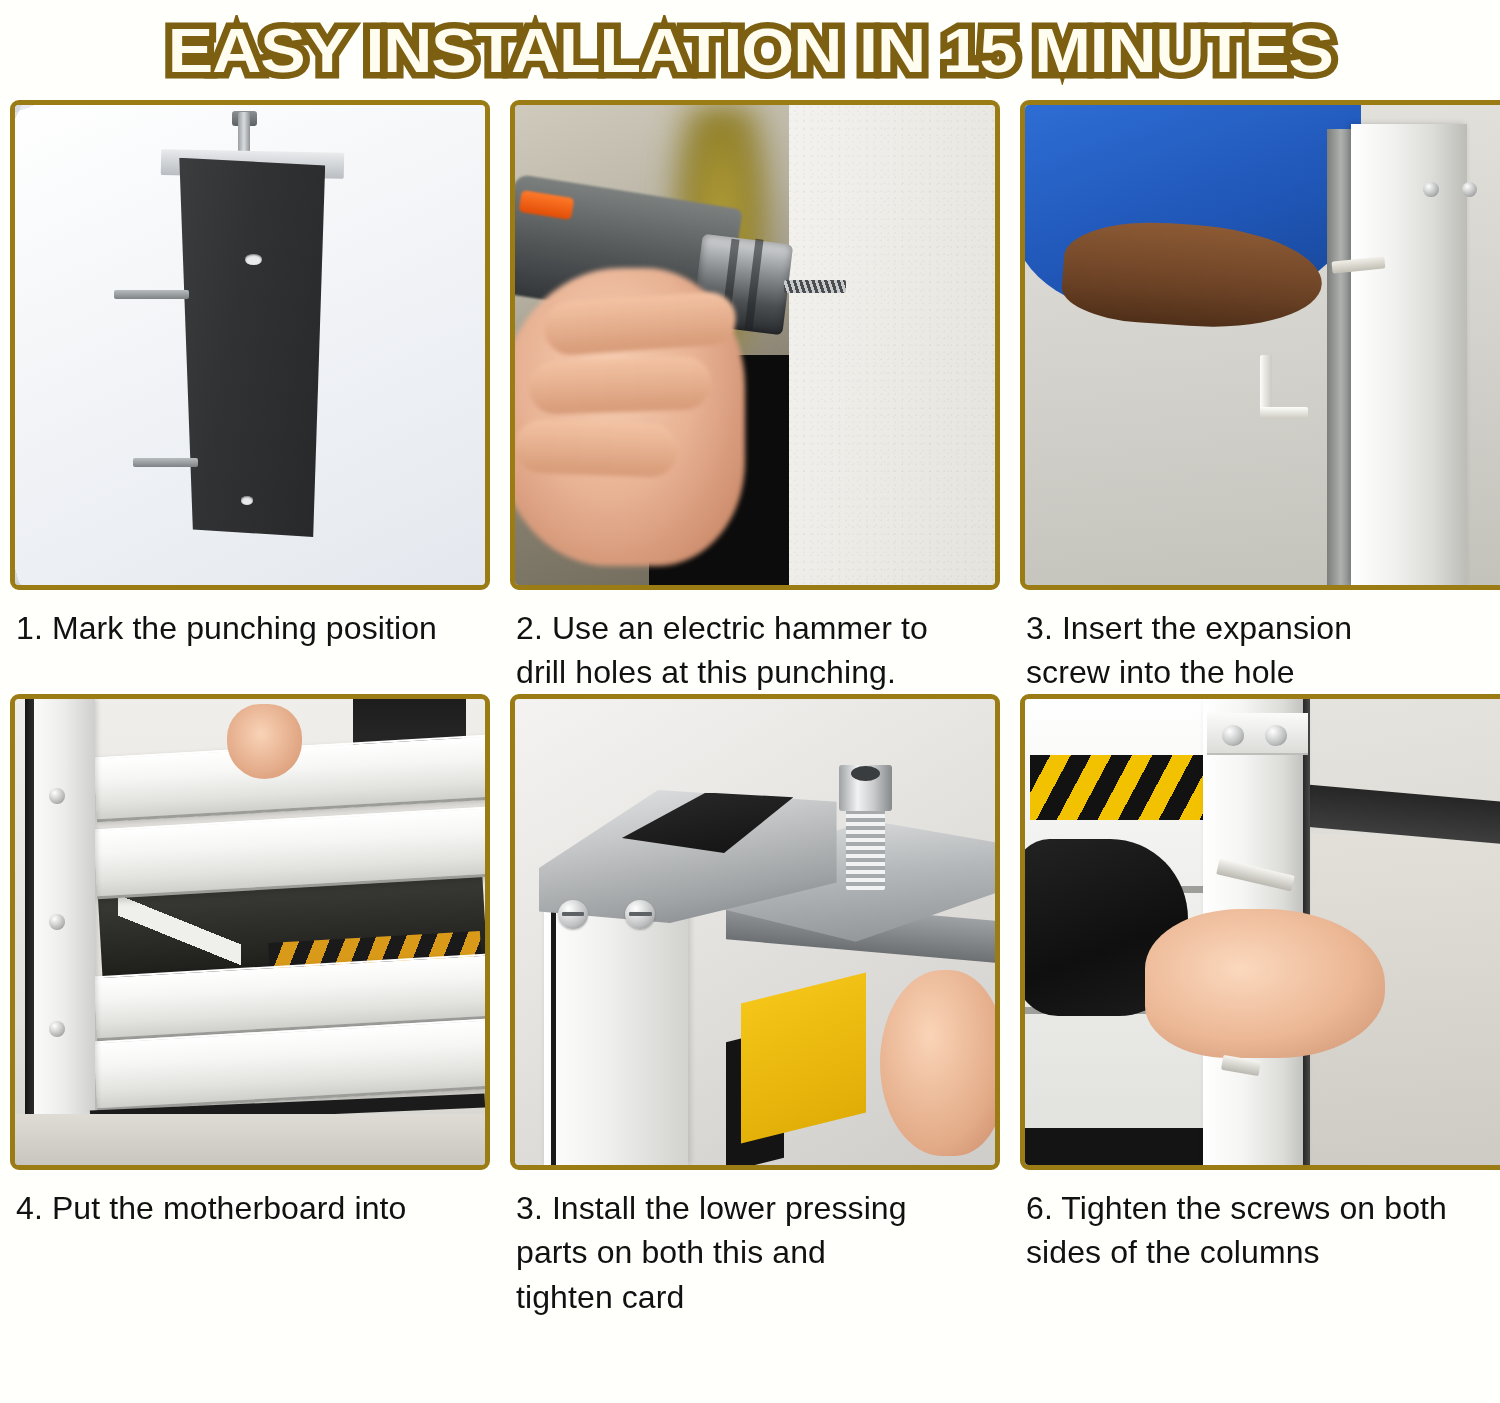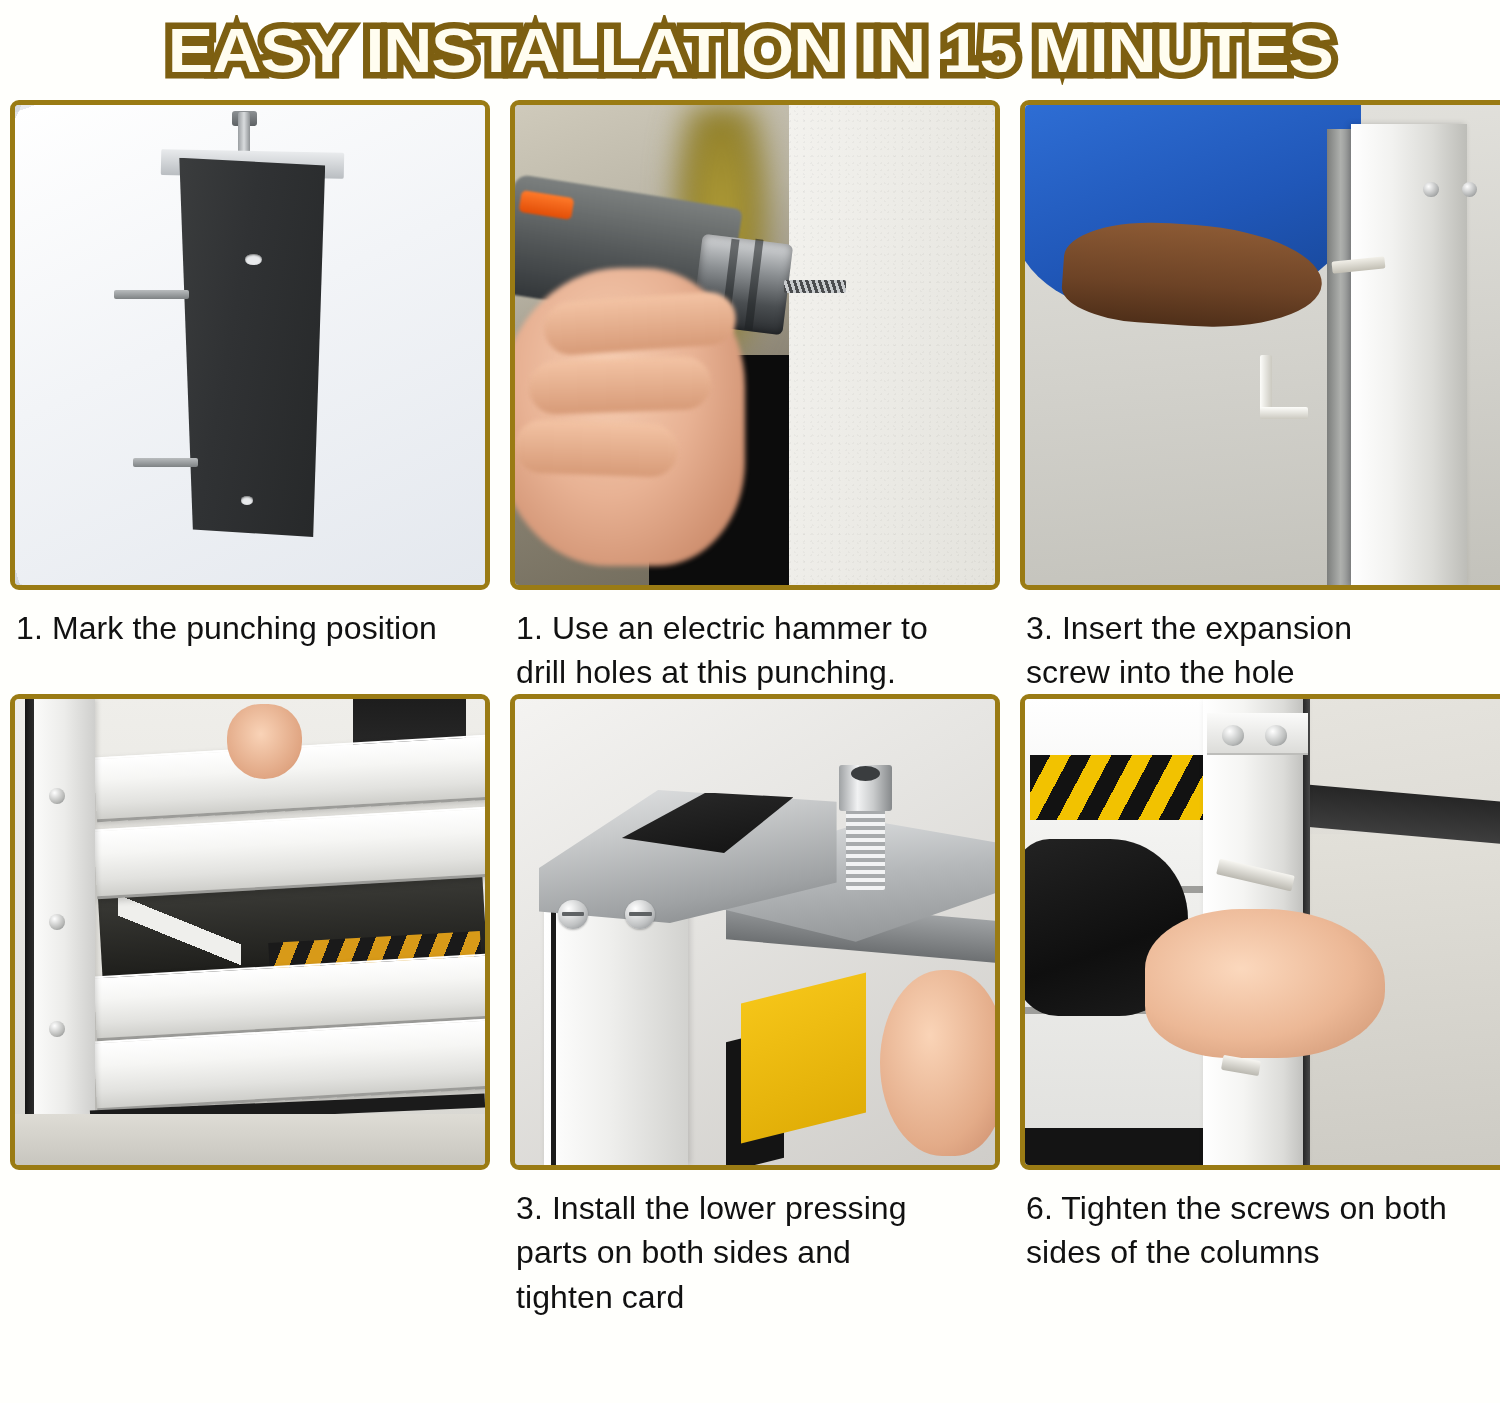--- a/index.html
+++ b/index.html
@@ -567,21 +567,21 @@
         <div class="s2-chuck-ring1"></div>
         <div class="s2-chuck-ring2"></div>
         <div class="s2-bit"></div>
         <div class="s2-hand"></div>
         <div class="s2-finger1"></div>
         <div class="s2-finger2"></div>
         <div class="s2-finger3"></div>
       </div>
     </div>
     <div class="caption">
-      <span class="cap-line">1. Use an electric hammer to</span>
+      <span class="cap-line">2. Use an electric hammer to</span>
       <span class="cap-line">drill holes at this punching.</span>
     </div>
   </div>
 
   <div class="step step-row-1">
     <div class="photo-frame">
       <div class="scene">
         <div class="s3-floor"></div>
         <div class="s3-shirt"></div>
         <div class="s3-cuff"></div>
@@ -617,20 +617,21 @@
         <div class="s4-post-dark"></div>
         <div class="s4-post"></div>
         <div class="s4-pscrew" style="top:19%"></div>
         <div class="s4-pscrew" style="top:46%"></div>
         <div class="s4-pscrew" style="top:69%"></div>
         <div class="s4-base-dark"></div>
         <div class="s4-floor-strip"></div>
       </div>
     </div>
     <div class="caption">
+      <span class="cap-line">4. Put the motherboard into</span>
     </div>
   </div>
 
   <div class="step step-row-2">
     <div class="photo-frame">
       <div class="scene">
         <div class="s5-bg"></div>
         <div class="s5-hazard-k"></div>
         <div class="s5-hazard-y"></div>
         <div class="s5-thumb"></div>
@@ -642,21 +643,21 @@
         <div class="s5-bracket-slot"></div>
         <div class="s5-bolt-shaft"></div>
         <div class="s5-bolt-head"></div>
         <div class="s5-bolt-hole"></div>
         <div class="s5-screw-a"></div>
         <div class="s5-screw-b"></div>
       </div>
     </div>
     <div class="caption">
       <span class="cap-line">3. Install the lower pressing</span>
-      <span class="cap-line">parts on both sides and</span>
+      <span class="cap-line">parts on both this and</span>
       <span class="cap-line">tighten card</span>
     </div>
   </div>
 
   <div class="step step-row-2">
     <div class="photo-frame">
       <div class="scene">
         <div class="s6-bg"></div>
         <div class="s6-floor"></div>
         <div class="s6-wall-strip"></div>

